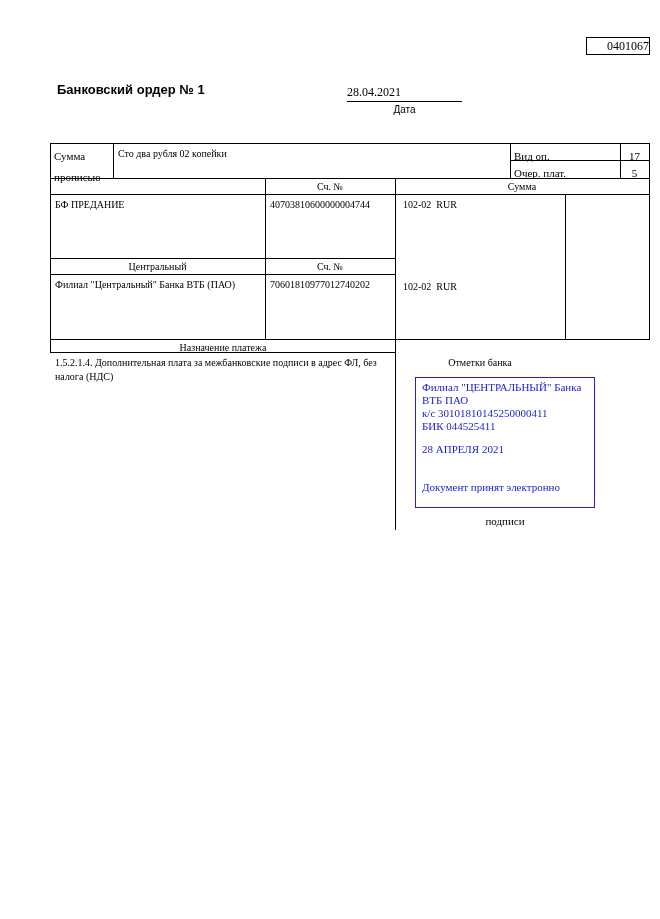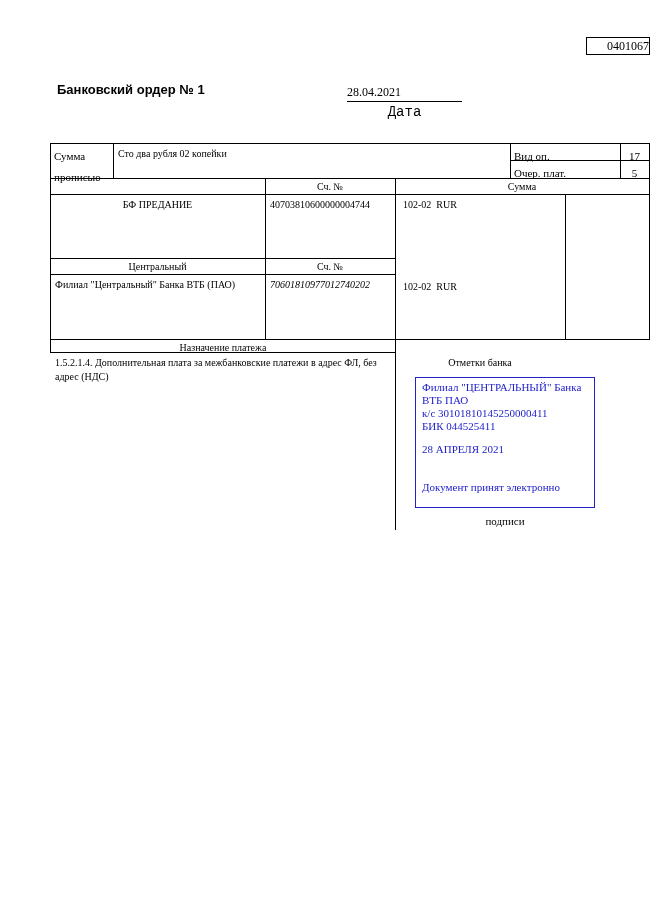--- a/index.html
+++ b/index.html
@@ -23,21 +23,21 @@
     position: absolute; left: 586px; top: 37px; width: 64px; height: 18px;
     border: 1px solid #000; text-align: right; font-size: 12px; line-height: 16px;
   }
   .title {
     position: absolute; left: 57px; top: 82px;
     font-family: "Liberation Sans", sans-serif; font-weight: bold; font-size: 13px;
   }
   .date-val { position: absolute; left: 347px; top: 85px; width: 115px; text-align: left; font-size: 12px; }
   .date-line { position: absolute; left: 347px; top: 101px; width: 115px; height: 1px; background: #000; }
   .date-lbl { position: absolute; left: 347px; top: 104px; width: 115px; text-align: center;
-    font-family: Liberation Mono, monospace; font-size: 14px; }
+    font-family: Liberation Sans, sans-serif; font-size: 10px; }
   .stamp {
     position: absolute; left: 415px; top: 377px; width: 180px; height: 131px;
     border: 1px solid #2222cc; color: #2222cc; font-size: 11px; line-height: 13px;
     padding: 3px 6px;
   }
   .stamp div { white-space: pre-wrap; }
   .stamp .gap1 { margin-top: 10px; }
   .stamp .gap2 { margin-top: 25px; }
 </style>
 </head>
@@ -76,33 +76,33 @@
   <div class="txt small" style="left:54px; top:146px; width:56px;">Сумма прописью</div>
   <div class="txt" style="left:118px; top:147px; width:380px;">Сто два рубля 02 копейки</div>
   <div class="txt small" style="left:514px; top:146px; width:100px;">Вид оп.</div>
   <div class="txt small center" style="left:620px; top:146px; width:29px;">17</div>
   <div class="txt small" style="left:514px; top:163px; width:100px;">Очер. плат.</div>
   <div class="txt small center" style="left:620px; top:163px; width:29px;">5</div>
 
   <div class="txt center" style="left:265px; top:180px; width:130px;">Сч. №</div>
   <div class="txt center" style="left:395px; top:180px; width:254px;">Сумма</div>
 
-  <div class="txt" style="left:55px; top:198px; width:205px;text-align:center;">БФ ПРЕДАНИЕ</div>
+  <div class="txt" style="left:55px; top:198px; width:205px;">БФ ПРЕДАНИЕ</div>
   <div class="txt" style="left:270px; top:198px; width:124px;">40703810600000004744</div>
   <div class="txt" style="left:403px; top:198px; width:160px;">102-02  RUR</div>
 
   <div class="txt center" style="left:50px; top:260px; width:215px;">Центральный</div>
   <div class="txt center" style="left:265px; top:260px; width:130px;">Сч. №</div>
 
   <div class="txt" style="left:55px; top:278px; width:205px;">Филиал "Центральный" Банка ВТБ (ПАО)</div>
-  <div class="txt" style="left:270px; top:278px; width:124px;font-style:italic;">70601810977012740202</div>
+  <div class="txt" style="left:270px; top:278px; width:124px;">70601810977012740202</div>
   <div class="txt" style="left:403px; top:280px; width:160px;">102-02  RUR</div>
 
   <div class="txt center" style="left:50px; top:341px; width:346px;">Назначение платежа</div>
-  <div class="txt" style="left:55px; top:356px; width:336px;">1.5.2.1.4. Дополнительная плата за межбанковские платежи в адрес ФЛ, без адрес (НДС)</div>
+  <div class="txt" style="left:55px; top:356px; width:336px;">1.5.2.1.4. Дополнительная плата за межбанковские подписи в адрес ФЛ, без налога (НДС)</div>
 
   <div class="txt center" style="left:395px; top:356px; width:170px;">Отметки банка</div>
 
   <div class="stamp">
     <div>Филиал "ЦЕНТРАЛЬНЫЙ" Банка ВТБ ПАО</div>
     <div>к/с 30101810145250000411</div>
     <div>БИК 044525411</div>
     <div class="gap1">28 АПРЕЛЯ 2021</div>
     <div class="gap2">Документ принят электронно</div>
   </div>

